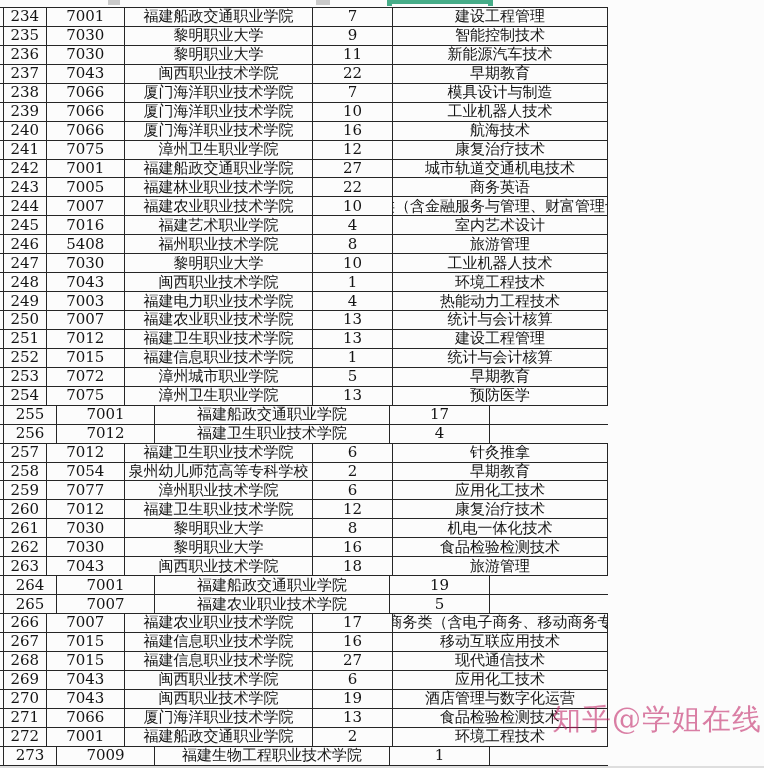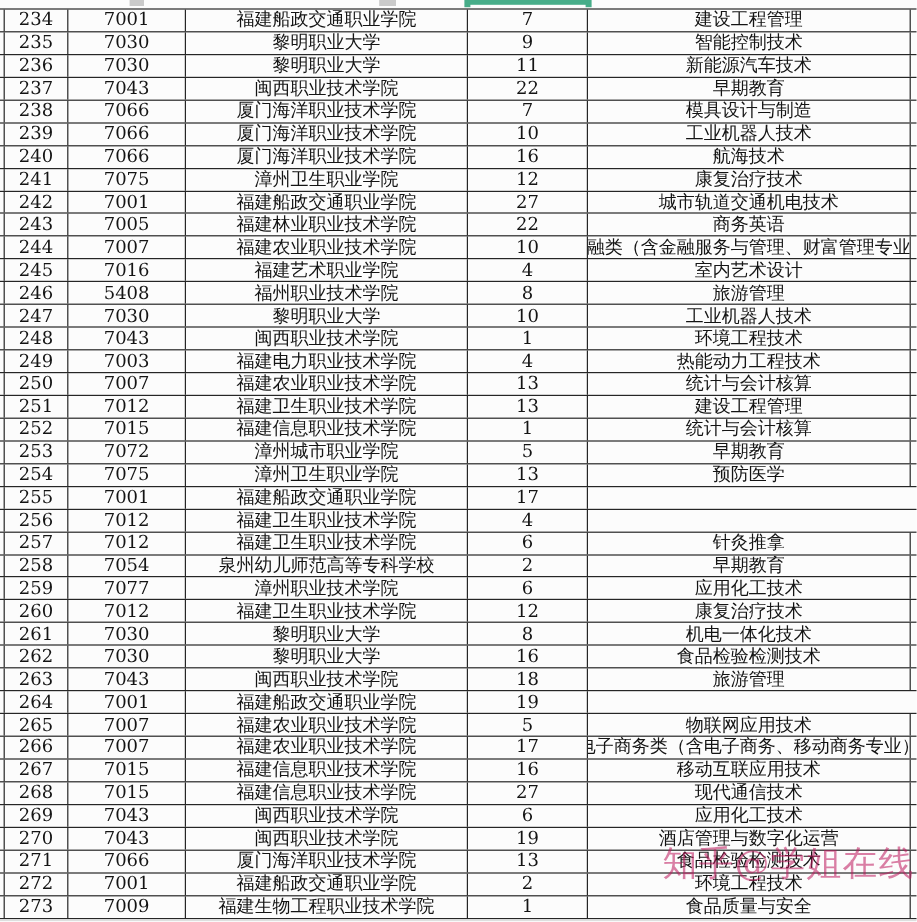--- a/index.html
+++ b/index.html
@@ -2,21 +2,21 @@
 <html><head>
 <meta charset="utf-8">
 <style>
   html,body{margin:0;padding:0;background:#fff;}
   .screen{
     position:relative;width:764px;height:768px;overflow:hidden;
     background:#fcfcfc;
     font-family:"DejaVu Serif","Liberation Serif",serif;
   }
   
-  .grid{position:absolute;left:0;top:7px;width:764px;border-top:1.5px solid #262626;}
+  .grid{position:absolute;left:0;top:7px;width:608px;border-top:1.5px solid #262626;}
   .row{display:flex;height:18.95px;box-sizing:border-box;border-bottom:1.5px solid #262626;padding-left:3px;}
   .cell{
     box-sizing:border-box;border-right:1.5px solid #262626;
     display:flex;align-items:center;justify-content:center;
     font-size:15px;line-height:17px;color:#141414;
     white-space:nowrap;overflow:hidden;
   }
   .c0{width:54px;border-left:1.5px solid #262626;}
   .c1{width:98px;}
   .c2{width:235px;}
@@ -267,21 +267,20 @@
         <div class="cell c0">264</div>
         <div class="cell c1">7001</div>
         <div class="cell c2">福建船政交通职业学院</div>
         <div class="cell c3">19</div>
       </div>
       <div class="row">
         <div class="cell c0">265</div>
         <div class="cell c1">7007</div>
         <div class="cell c2">福建农业职业技术学院</div>
         <div class="cell c3">5</div>
-        <div class="cell c4">物联网应用技术</div>
       </div>
       <div class="row">
         <div class="cell c0">266</div>
         <div class="cell c1">7007</div>
         <div class="cell c2">福建农业职业技术学院</div>
         <div class="cell c3">17</div>
         <div class="cell c4">电子商务类（含电子商务、移动商务专业）</div>
       </div>
       <div class="row">
         <div class="cell c0">267</div>
@@ -323,21 +322,20 @@
         <div class="cell c1">7001</div>
         <div class="cell c2">福建船政交通职业学院</div>
         <div class="cell c3">2</div>
         <div class="cell c4">环境工程技术</div>
       </div>
       <div class="row">
         <div class="cell c0">273</div>
         <div class="cell c1">7009</div>
         <div class="cell c2">福建生物工程职业技术学院</div>
         <div class="cell c3">1</div>
-        <div class="cell c4">食品质量与安全</div>
       </div>
     </div>
 
   <div class="bottom-strip"></div>
 
   <div class="watermark">知乎@学姐在线</div>
 
 </div>
 
 </body></html>

